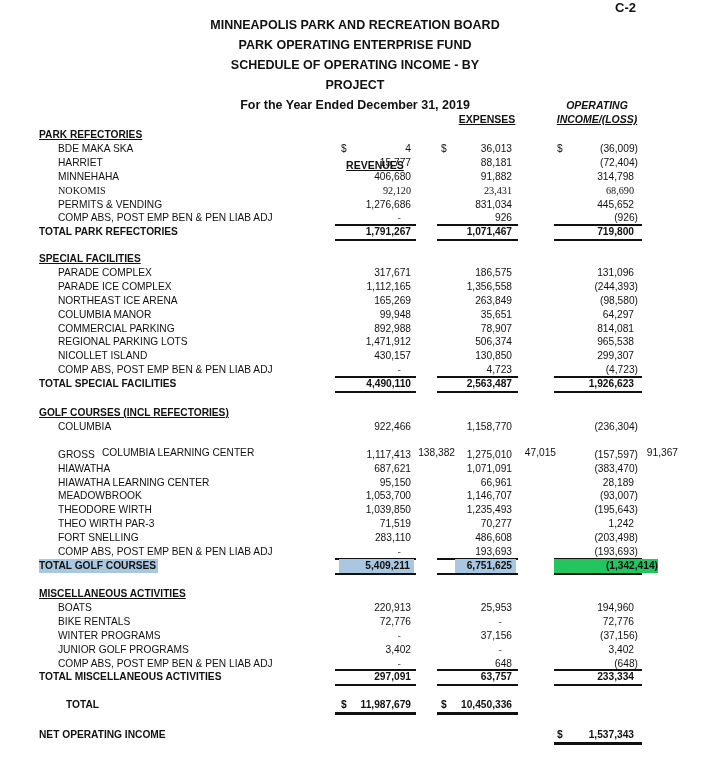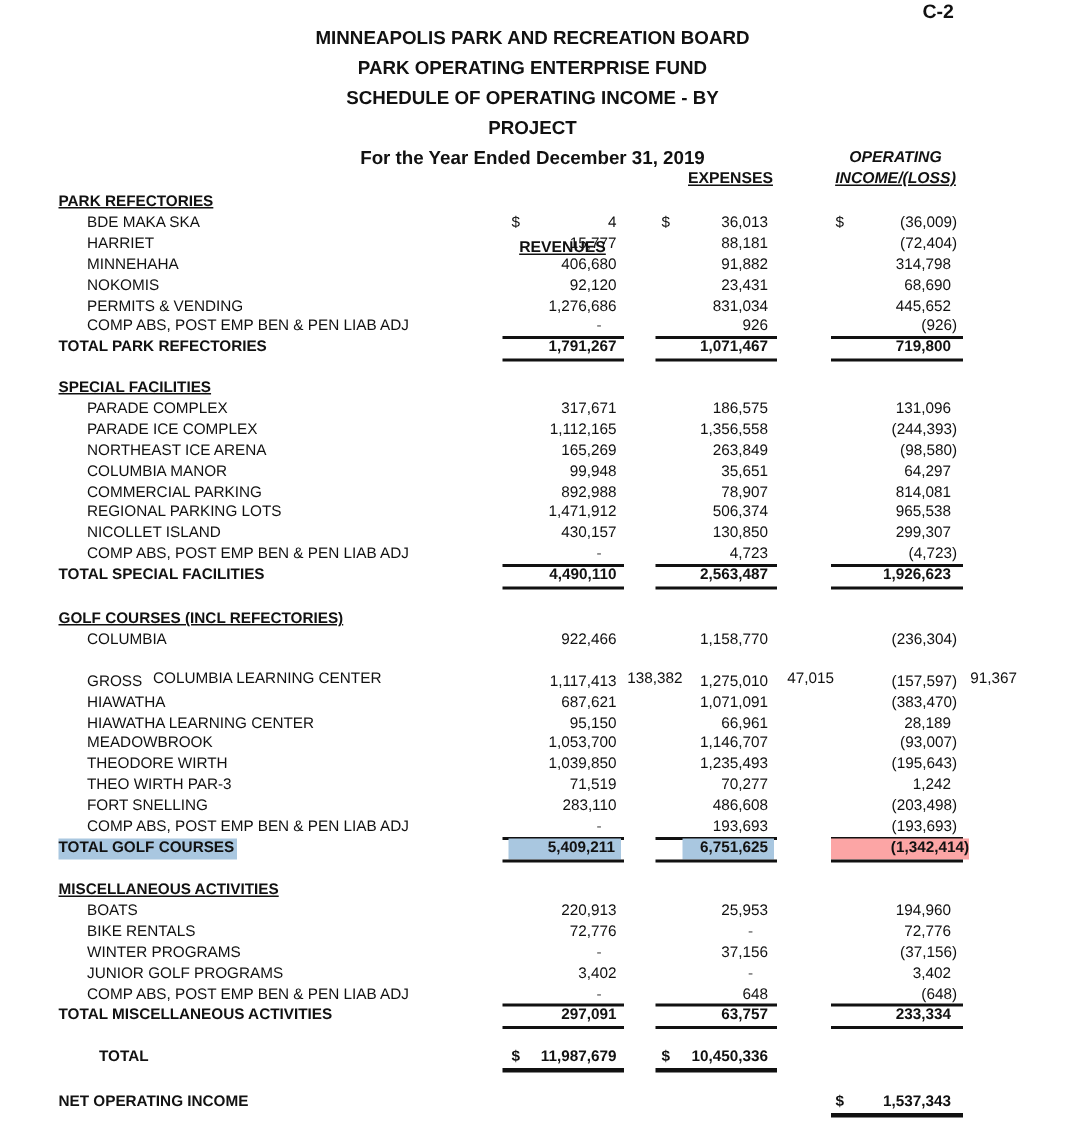--- a/index.html
+++ b/index.html
@@ -64,21 +64,21 @@
       <div class="num rev pos">15,777</div>
       <div class="num exp pos">88,181</div>
       <div class="num inc neg">(72,404)</div>
     </div>
     <div class="row" style="top:169.70000000000002px;">
       <span class="lbl">MINNEHAHA</span>
       <div class="num rev pos">406,680</div>
       <div class="num exp pos">91,882</div>
       <div class="num inc pos">314,798</div>
     </div>
-    <div class="row" style="top:183.60000000000002px;">
+    <div class="row" style="top:183.60000000000002px;font-family:Liberation Serif, serif;">
       <span class="lbl">NOKOMIS</span>
       <div class="num rev pos">92,120</div>
       <div class="num exp pos">23,431</div>
       <div class="num inc pos">68,690</div>
     </div>
     <div class="row" style="top:197.50000000000003px;">
       <span class="lbl">PERMITS &amp; VENDING</span>
       <div class="num rev pos">1,276,686</div>
       <div class="num exp pos">831,034</div>
       <div class="num inc pos">445,652</div>
@@ -227,21 +227,21 @@
       <div class="num exp pos">193,693</div>
       <div class="num inc neg">(193,693)</div>
     </div>
     <div class="line-top" style="left:335px;width:81px;top:557.8999999999997px;"></div>
     <div class="line-top" style="left:437px;width:81px;top:557.8999999999997px;"></div>
     <div class="line-top" style="left:554px;width:88px;top:557.8999999999997px;"></div>
     <div class="row tot-row" style="top:558.8999999999997px;">
       <span class="lbl tot hl">TOTAL GOLF COURSES</span>
       <div class="num rev pos" style="left: 339px; width: 75px; background: rgb(169, 199, 224);">5,409,211</div>
       <div class="num exp pos" style="left: 455px; width: 61px; background: rgb(169, 199, 224);">6,751,625</div>
-      <div class="num inc neg" style="left: 554px; width: 92px; background: #fca5a5;">(1,342,414)</div>
+      <div class="num inc neg" style="left: 554px; width: 104px; background: #22c55e;">(1,342,414)</div>
     </div>
     <div class="line-top" style="left:335px;width:81px;top:572.8999999999997px;"></div>
     <div class="line-top" style="left:437px;width:81px;top:572.8999999999997px;"></div>
     <div class="line-top" style="left:554px;width:88px;top:572.8999999999997px;"></div>
     <div class="row" style="top:587px;">
       <span class="lbl sec">MISCELLANEOUS ACTIVITIES</span>
     </div>
     <div class="row" style="top:600.9px;">
       <span class="lbl">BOATS</span>
       <div class="num rev pos">220,913</div>

